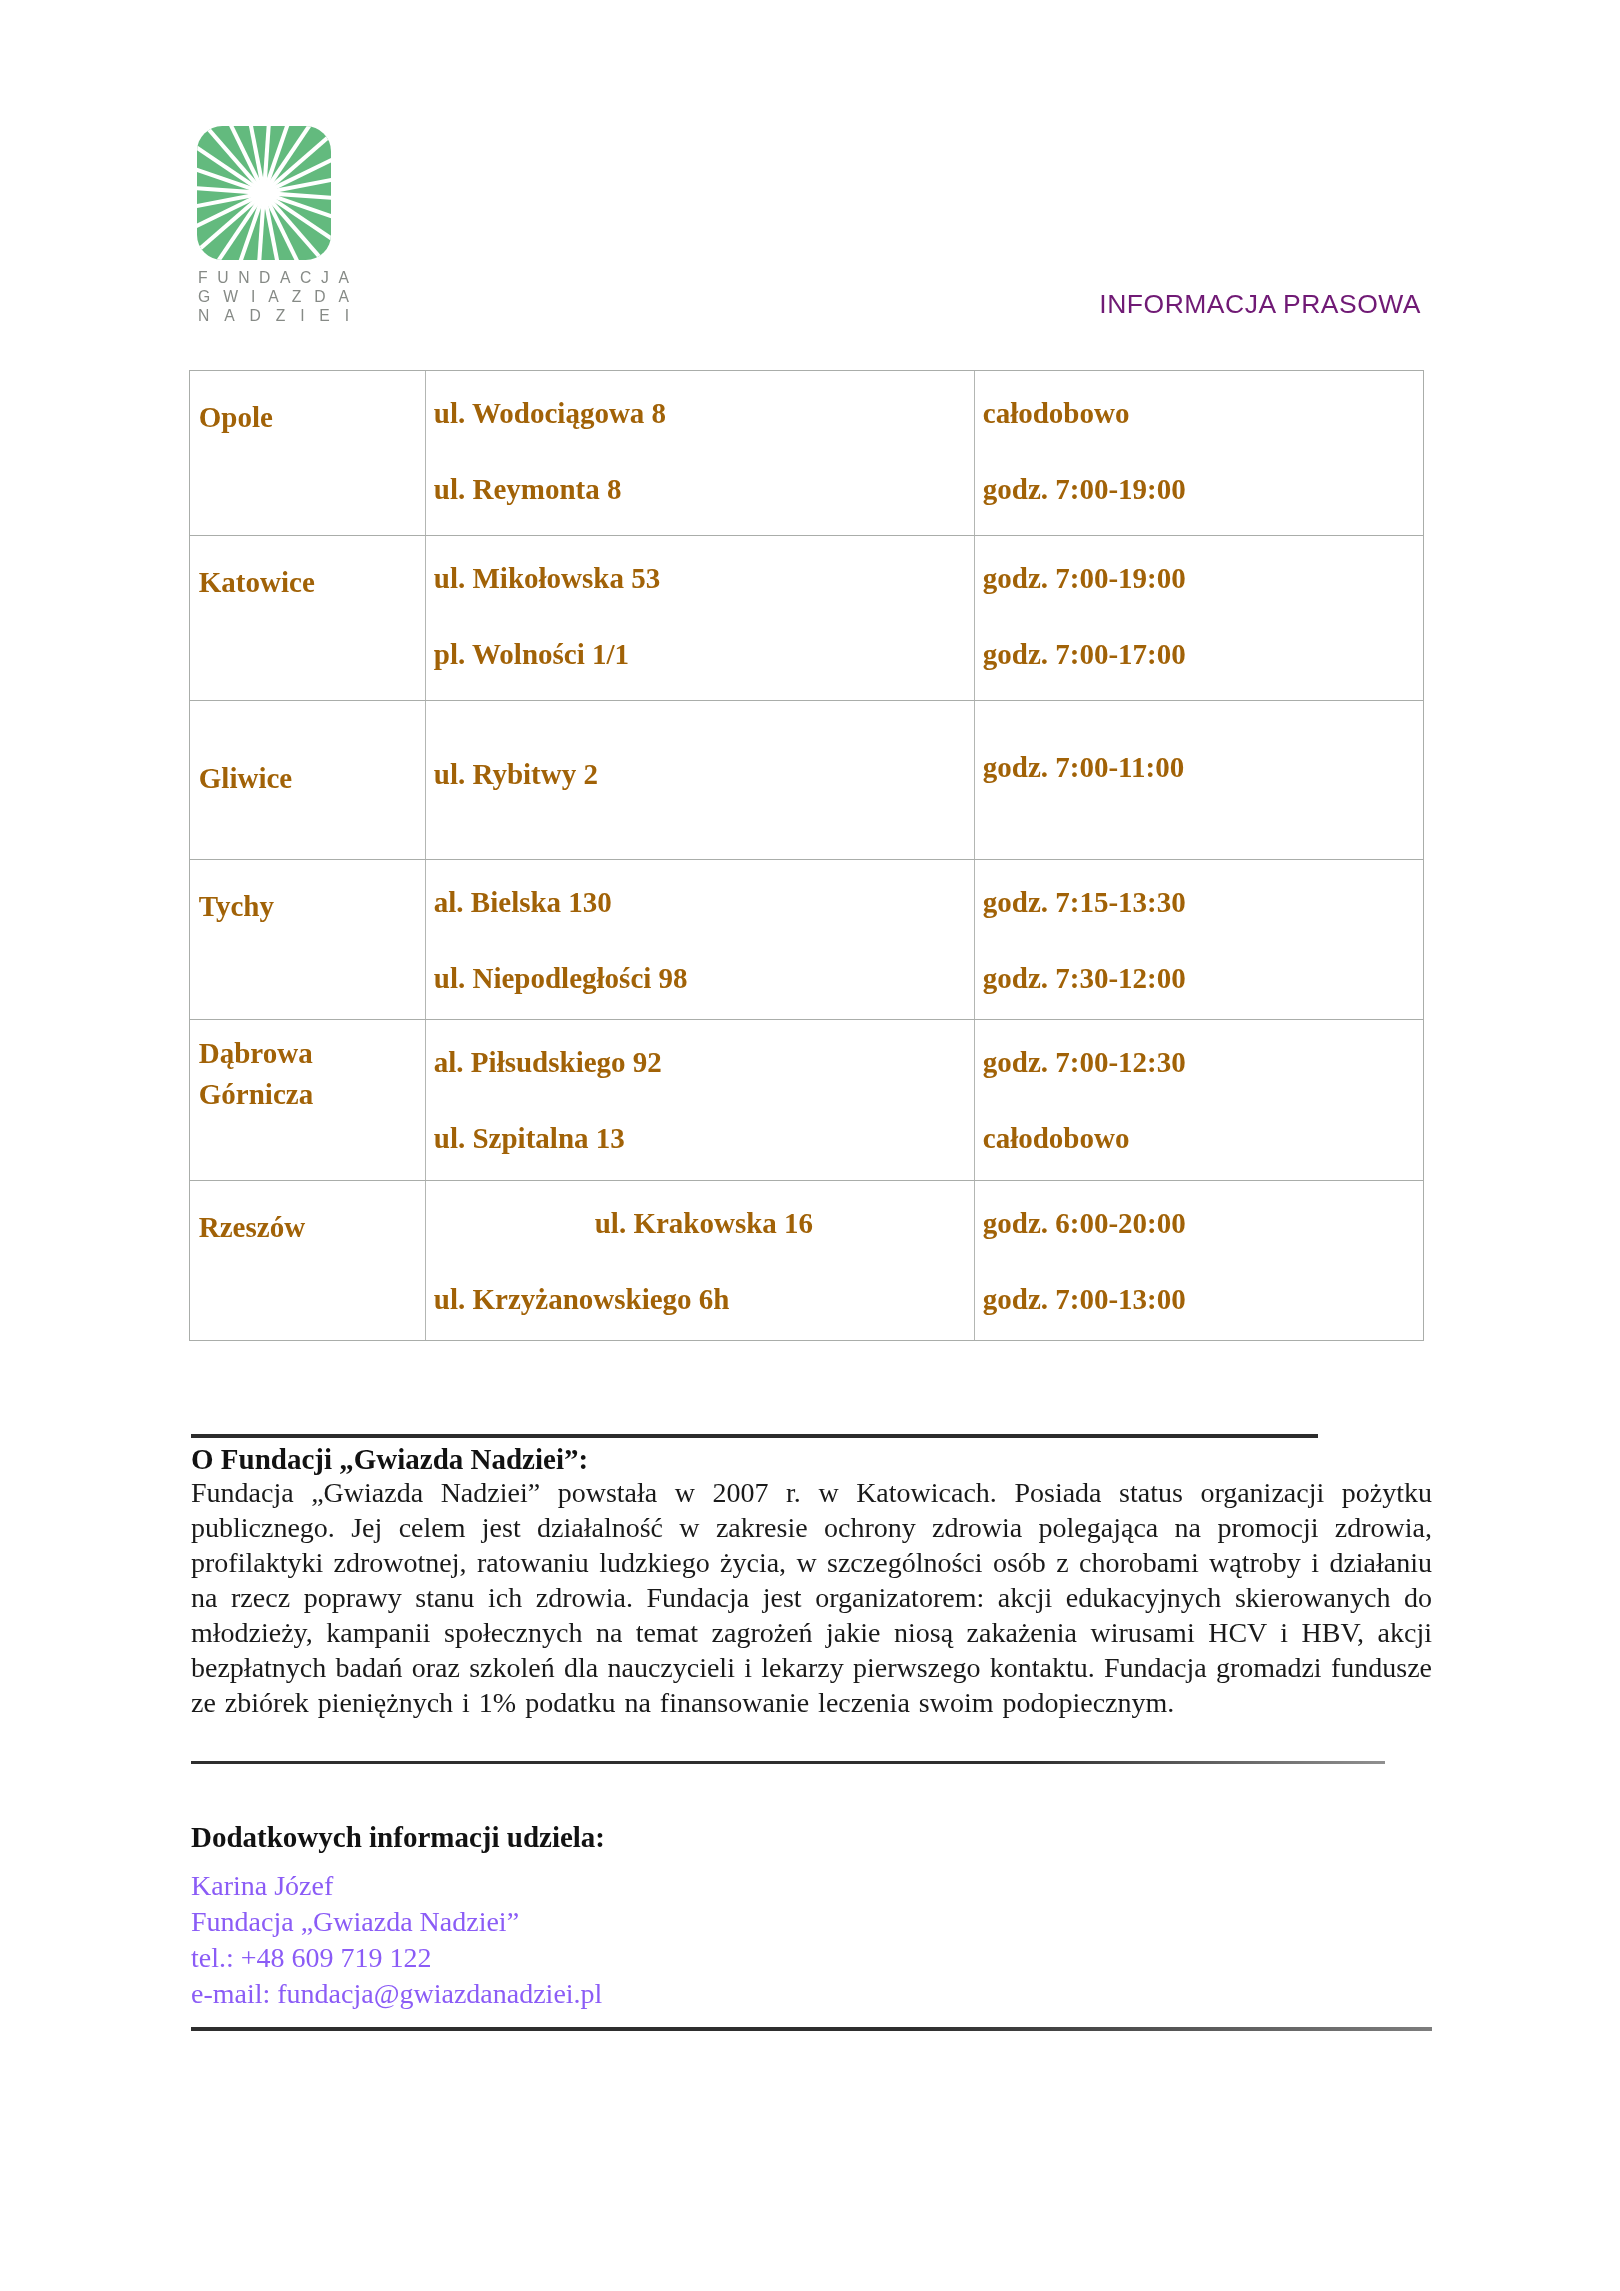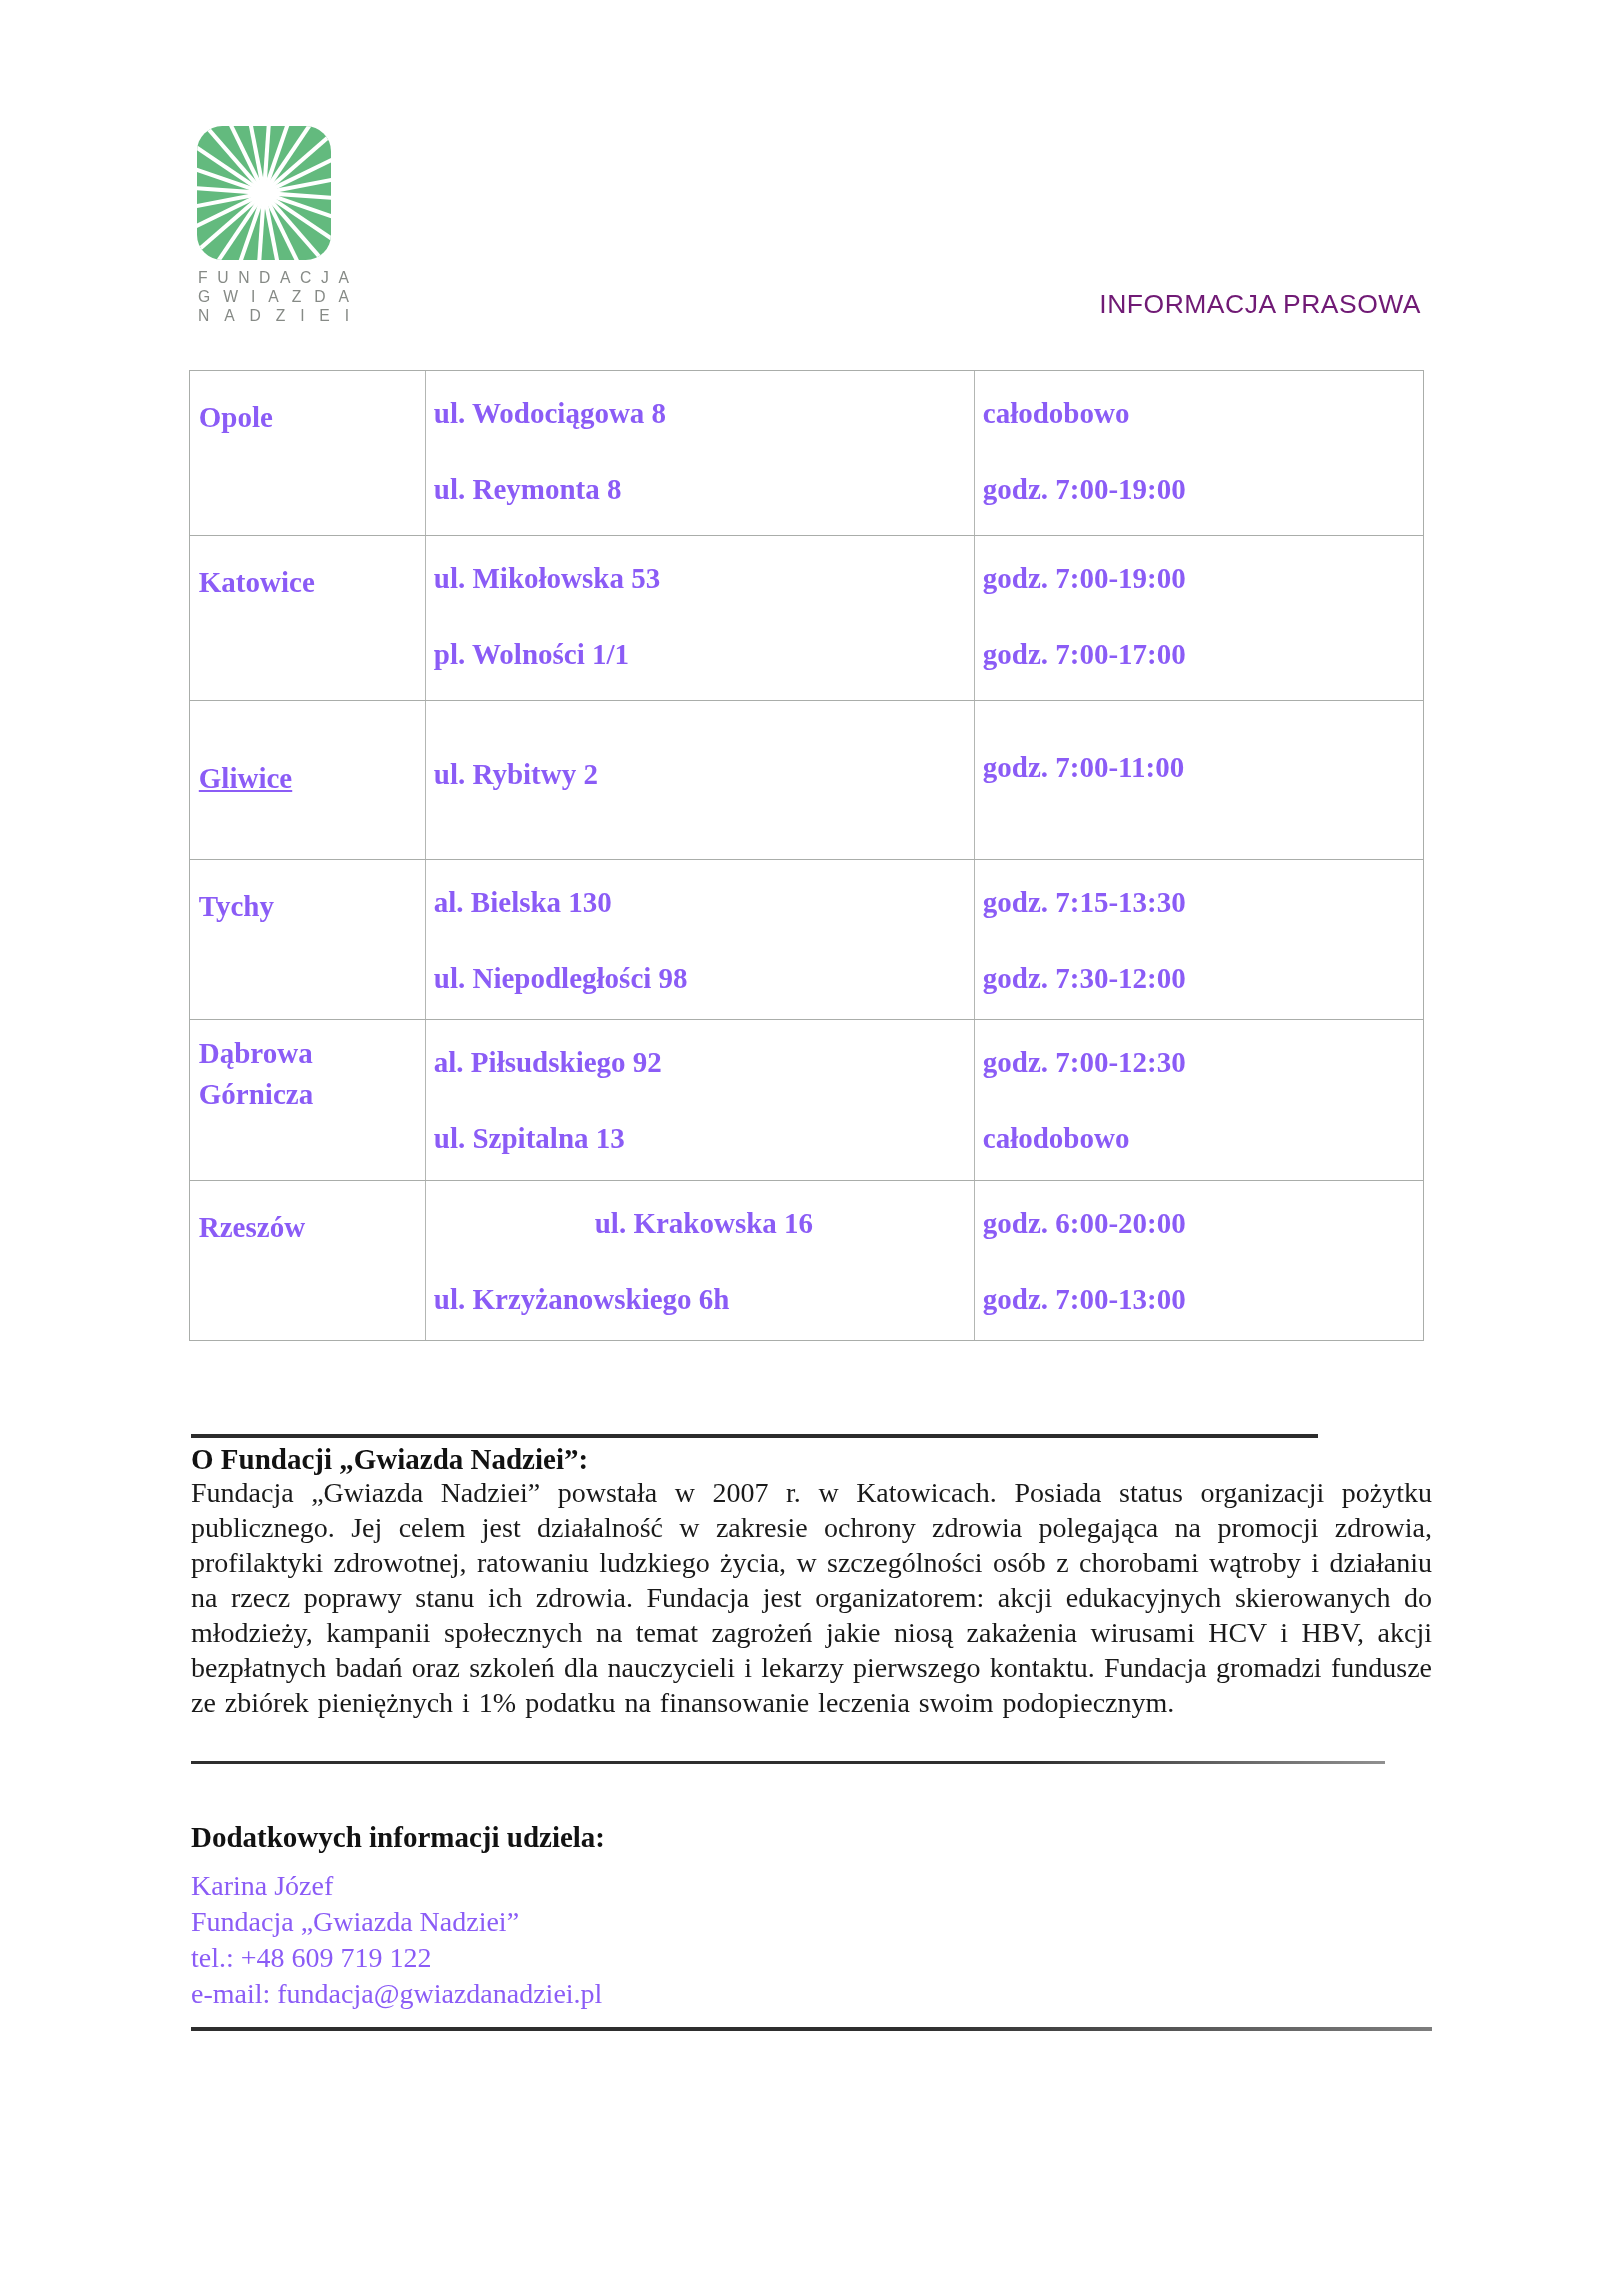--- a/index.html
+++ b/index.html
@@ -33,21 +33,21 @@
   }
   .t-row{position:relative;border-bottom:1px solid #aaadaa;}
   .t-row:last-child{border-bottom:none;}
   .t-col{position:absolute;top:0;bottom:0;box-sizing:border-box;}
   .t-col.city{left:0;width:235px;}
   .t-col.addr{left:235px;width:549px;border-left:1px solid #b3b6b3;}
   .t-col.hours{left:784px;width:451px;border-left:1px solid #b3b6b3;}
   .t-text{
     position:absolute;left:0;right:0;
     font-weight:700;font-size:29px;line-height:32px;
-    color:#8b5cf6;white-space:nowrap;
+    color:#a16207;white-space:nowrap;
   }
   .t-col.city .t-text{padding-left:8.8px;white-space:normal;line-height:41px;width:167px;}
   .t-col.addr .t-text{padding-left:7.8px;}
   .t-col.hours .t-text{padding-left:7.8px;}
   
   .rule{position:absolute;}
   .rule1{left:191px;top:1434px;width:1127px;height:3.9px;background:#2c2c2c;}
   .rule2{left:191px;top:1761px;width:1194px;height:2.9px;
          background:linear-gradient(to right,#2e2e2e 70%,#909090 100%);}
   .rule3{left:191px;top:2027px;width:1241px;height:3.9px;
@@ -163,21 +163,21 @@
           <div class="t-text" style="top: 25.5px;">ul. Mikołowska 53</div>
           <div class="t-text" style="top: 102px;">pl. Wolności 1/1</div>
         </div>
         <div class="t-col hours">
           <div class="t-text" style="top: 25.5px;">godz. 7:00-19:00</div>
           <div class="t-text" style="top: 102px;">godz. 7:00-17:00</div>
         </div>
       </div>
       <div class="t-row" style="height: 158px;">
         <div class="t-col city">
-          <div class="t-text" style="top: 57px; text-decoration: underline;">Gliwice</div>
+          <div class="t-text" style="top: 57px;">Gliwice</div>
         </div>
         <div class="t-col addr">
           <div class="t-text" style="top: 57px;">ul. Rybitwy 2</div>
         </div>
         <div class="t-col hours">
           <div class="t-text" style="top: 50px;">godz. 7:00-11:00</div>
         </div>
       </div>
       <div class="t-row" style="height: 159px;">
         <div class="t-col city">

